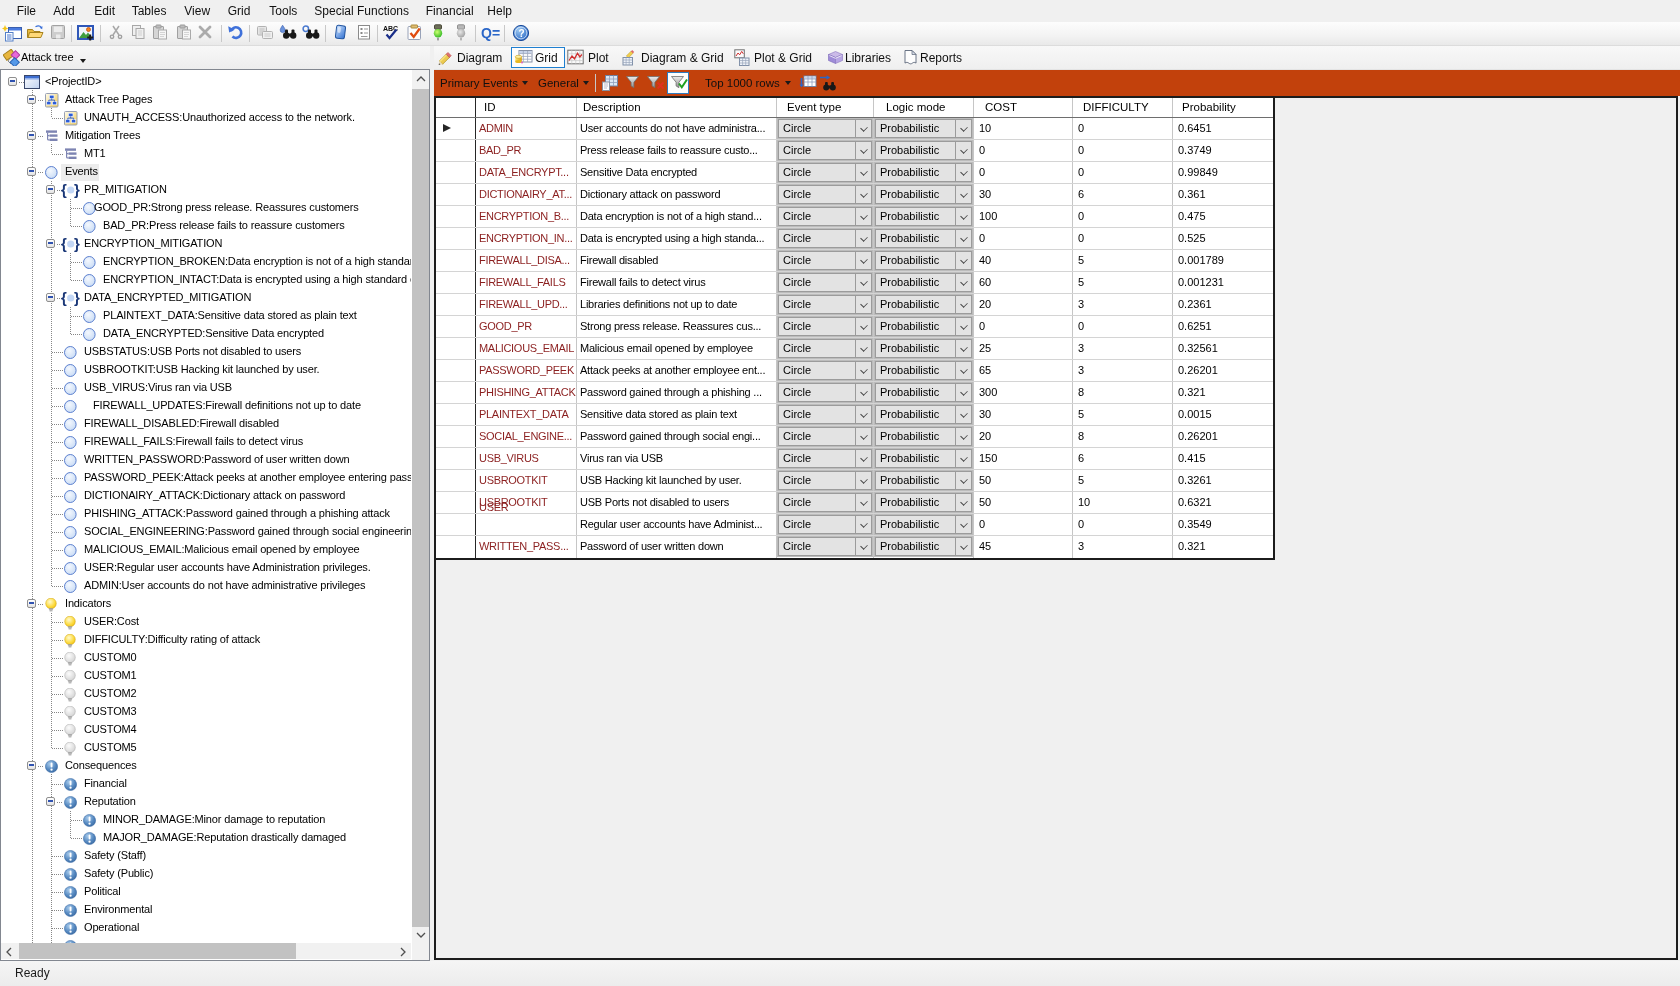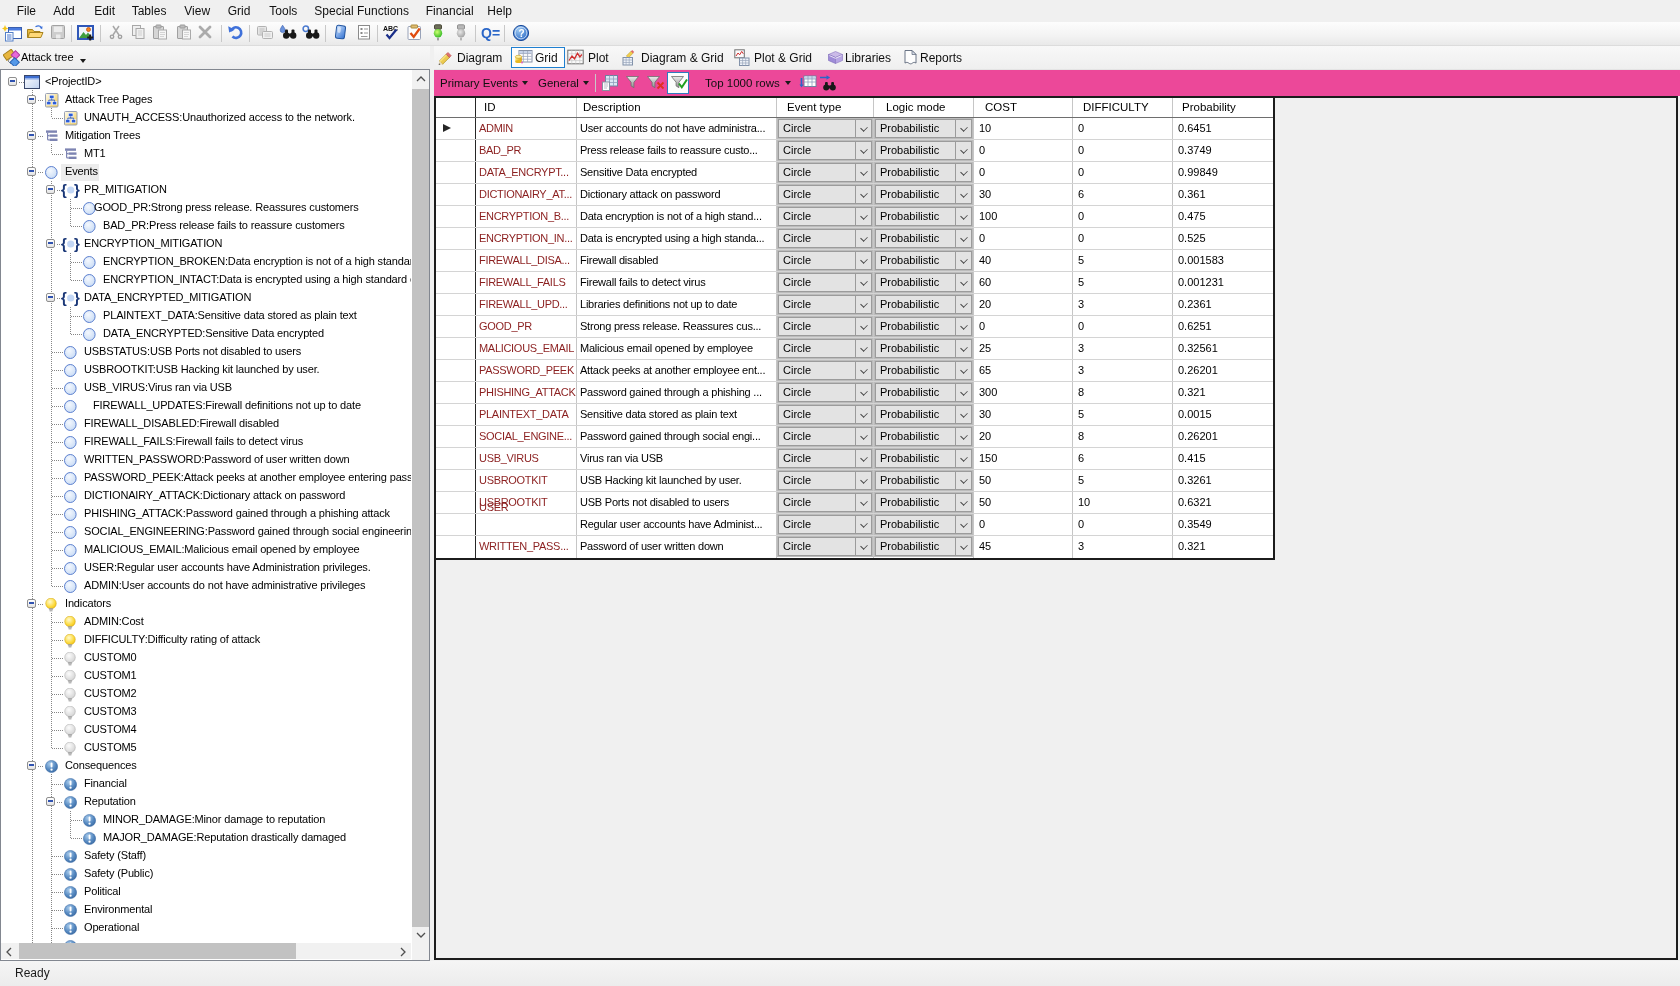--- a/index.html
+++ b/index.html
@@ -5,21 +5,21 @@
  font-family:"Liberation Sans",sans-serif;-webkit-font-smoothing:antialiased;}
 .abs{position:absolute;}
 #menubar{position:absolute;left:0;top:0;width:1680px;height:22px;background:#f0f0f0;}
 #menubar span{position:absolute;top:4px;font-size:12px;color:#111;}
 #toolbar{position:absolute;left:0;top:22px;width:1680px;height:24px;
  background:linear-gradient(#fdfdfd,#f3f3f3 60%,#e9e9e9);border-bottom:1px solid #dcdcdc;}
 .tsep{position:absolute;top:3px;width:1px;height:17px;background:#c8c8c8;}
 .ticon{position:absolute;top:2px;}
 #attackbar{position:absolute;left:0;top:46px;width:430px;height:23px;background:linear-gradient(#f8f8f8,#ededed);}
 #tabsbar{position:absolute;left:434px;top:46px;width:1246px;height:24px;background:linear-gradient(#f8f8f8,#efefef);border-bottom:1px solid #e4e4e4;}
-#filterbar{position:absolute;left:434px;top:70px;width:1246px;height:26px;background:#ec4899;}
+#filterbar{position:absolute;left:434px;top:70px;width:1246px;height:26px;background:#c2410c;}
 .tablabel{position:absolute;top:5px;font-size:12px;color:#101010;}
 .flabel{position:absolute;top:7px;font-size:11.5px;color:#101010;}
 .darr{position:absolute;width:0;height:0;border-left:3.5px solid transparent;border-right:3.5px solid transparent;border-top:4px solid #1a1a1a;}
 #treepanel{position:absolute;left:0;top:69px;width:430px;height:892px;background:#fff;border:1px solid #828790;}
 .trow{position:absolute;height:16px;font-size:11px;color:#000;white-space:nowrap;letter-spacing:-0.15px;}
 .vdot{position:absolute;width:1px;background-image:repeating-linear-gradient(to bottom,#868686 0 1px,transparent 1px 2px);}
 .hdot{position:absolute;height:1px;background-image:repeating-linear-gradient(to right,#868686 0 1px,transparent 1px 2px);}
 .expander{position:absolute;width:9px;height:9px;border:1px solid #8f8f8f;border-radius:2px;background:linear-gradient(#ffffff,#e3e3e3);}
 .expander i{position:absolute;left:1px;top:2.8px;width:5px;height:1.8px;background:#2f52b0;}
 .gridwrap{position:absolute;left:434px;top:96px;width:1244px;height:864px;border:2px solid #1c1c1c;background:#f0f0f0;}
@@ -686,21 +686,21 @@
         </svg>
       </div>
       <div class="trow" style="left:64px;top:526.5px">Indicators</div>
       <div class="abs" style="left:63px;top:545.5px">
         <svg width="12" height="15">
           <circle cx="6" cy="5.4" r="5.3" fill="url(#bulbY)" stroke="#d0a50e" stroke-width="0.5"></circle>
           <rect x="3.8" y="10.2" width="4.4" height="1.6" rx="0.7" fill="#9a9a9a"></rect>
           <rect x="4.3" y="12" width="3.4" height="1.4" rx="0.7" fill="#b5b5b5"></rect>
         </svg>
       </div>
-      <div class="trow" style="left:83px;top:544.5px">ADMIN:Cost</div>
+      <div class="trow" style="left:83px;top:544.5px">USER:Cost</div>
       <div class="abs" style="left:63px;top:563.5px">
         <svg width="12" height="15">
           <circle cx="6" cy="5.4" r="5.3" fill="url(#bulbY)" stroke="#d0a50e" stroke-width="0.5"></circle>
           <rect x="3.8" y="10.2" width="4.4" height="1.6" rx="0.7" fill="#9a9a9a"></rect>
           <rect x="4.3" y="12" width="3.4" height="1.4" rx="0.7" fill="#b5b5b5"></rect>
         </svg>
       </div>
       <div class="trow" style="left:83px;top:562.5px">DIFFICULTY:Difficulty rating of attack</div>
       <div class="abs" style="left:63px;top:581.5px">
         <svg width="12" height="15">
@@ -936,21 +936,21 @@
     <div class="combo" style="position:absolute;left:439px;top:131px;width:97px">Probabilistic<div class="btn"></div><div class="chv"></div></div>
     <div class="abs nmt" style="left:543px;top:134px">0</div>
     <div class="abs nmt" style="left:642px;top:134px">0</div>
     <div class="abs nmt" style="left:742px;top:134px">0.525</div>
     <div class="abs idt" style="left:43px;top:156px">FIREWALL_DISA...</div>
     <div class="abs dst" style="left:144px;top:156px;width:194px;overflow:hidden;white-space:nowrap">Firewall disabled</div>
     <div class="combo" style="position:absolute;left:342px;top:153px;width:94px">Circle<div class="btn"></div><div class="chv"></div></div>
     <div class="combo" style="position:absolute;left:439px;top:153px;width:97px">Probabilistic<div class="btn"></div><div class="chv"></div></div>
     <div class="abs nmt" style="left:543px;top:156px">40</div>
     <div class="abs nmt" style="left:642px;top:156px">5</div>
-    <div class="abs nmt" style="left:742px;top:156px">0.001583</div>
+    <div class="abs nmt" style="left:742px;top:156px">0.001789</div>
     <div class="abs idt" style="left:43px;top:178px">FIREWALL_FAILS</div>
     <div class="abs dst" style="left:144px;top:178px;width:194px;overflow:hidden;white-space:nowrap">Firewall fails to detect virus</div>
     <div class="combo" style="position:absolute;left:342px;top:175px;width:94px">Circle<div class="btn"></div><div class="chv"></div></div>
     <div class="combo" style="position:absolute;left:439px;top:175px;width:97px">Probabilistic<div class="btn"></div><div class="chv"></div></div>
     <div class="abs nmt" style="left:543px;top:178px">60</div>
     <div class="abs nmt" style="left:642px;top:178px">5</div>
     <div class="abs nmt" style="left:742px;top:178px">0.001231</div>
     <div class="abs idt" style="left:43px;top:200px">FIREWALL_UPD...</div>
     <div class="abs dst" style="left:144px;top:200px;width:194px;overflow:hidden;white-space:nowrap">Libraries definitions not up to date</div>
     <div class="combo" style="position:absolute;left:342px;top:197px;width:94px">Circle<div class="btn"></div><div class="chv"></div></div>

